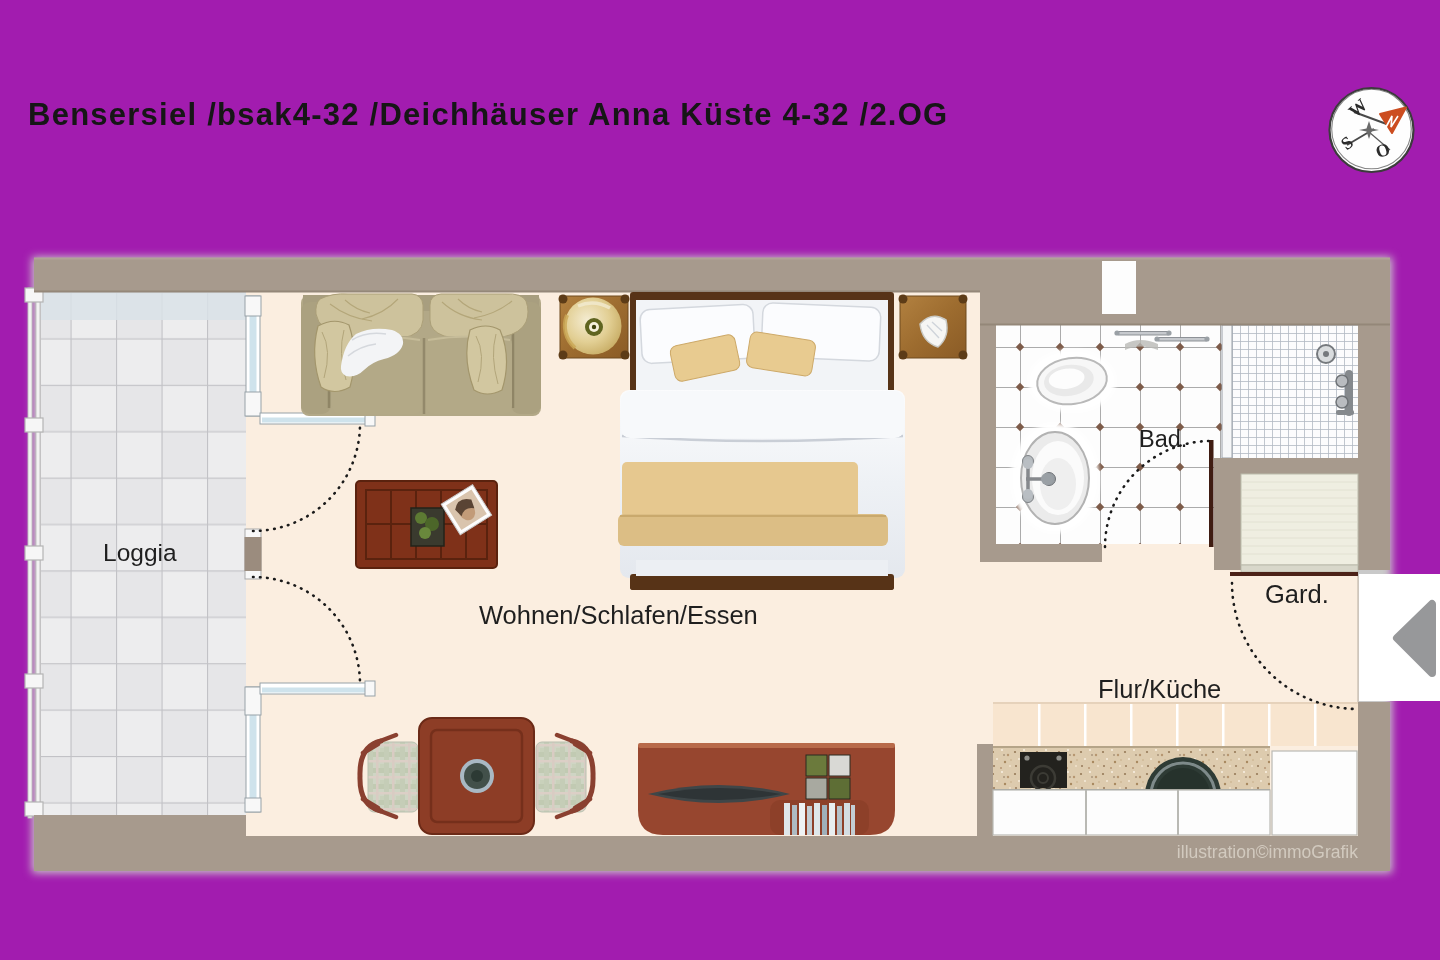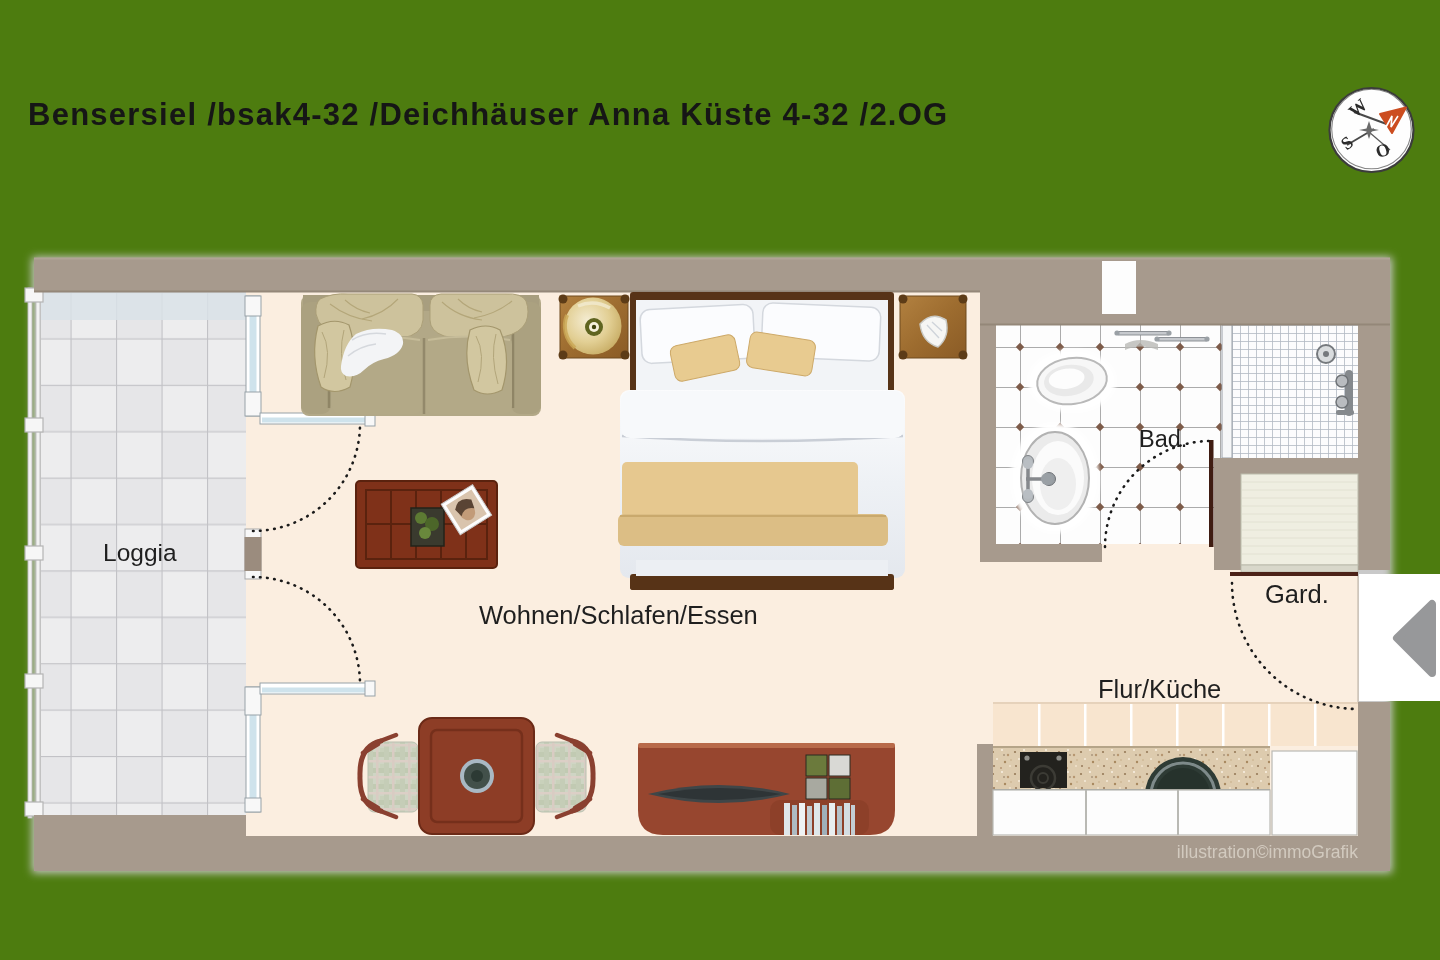--- a/index.html
+++ b/index.html
@@ -1,16 +1,16 @@
 <!DOCTYPE html>
 <html><head>
 <meta charset="utf-8">
 <style>
   html,body{margin:0;padding:0;background:#ffffff;}
-  #page{position:relative;width:1440px;height:960px;background:#4d7c0f;overflow:hidden;
+  #page{position:relative;width:1440px;height:960px;background:#a21caf;overflow:hidden;
         font-family:"Liberation Sans", sans-serif;}
   svg{position:absolute;left:0;top:0;}
 </style>
 </head>
 <body>
 <div id="page">
 <svg width="1440" height="960" viewBox="0 0 1440 960">
 <defs>
   <pattern id="ltile" width="91" height="92.8" patternUnits="userSpaceOnUse" patternTransform="translate(25,292)">
     <rect width="91" height="92.8" fill="#ededee"></rect>

